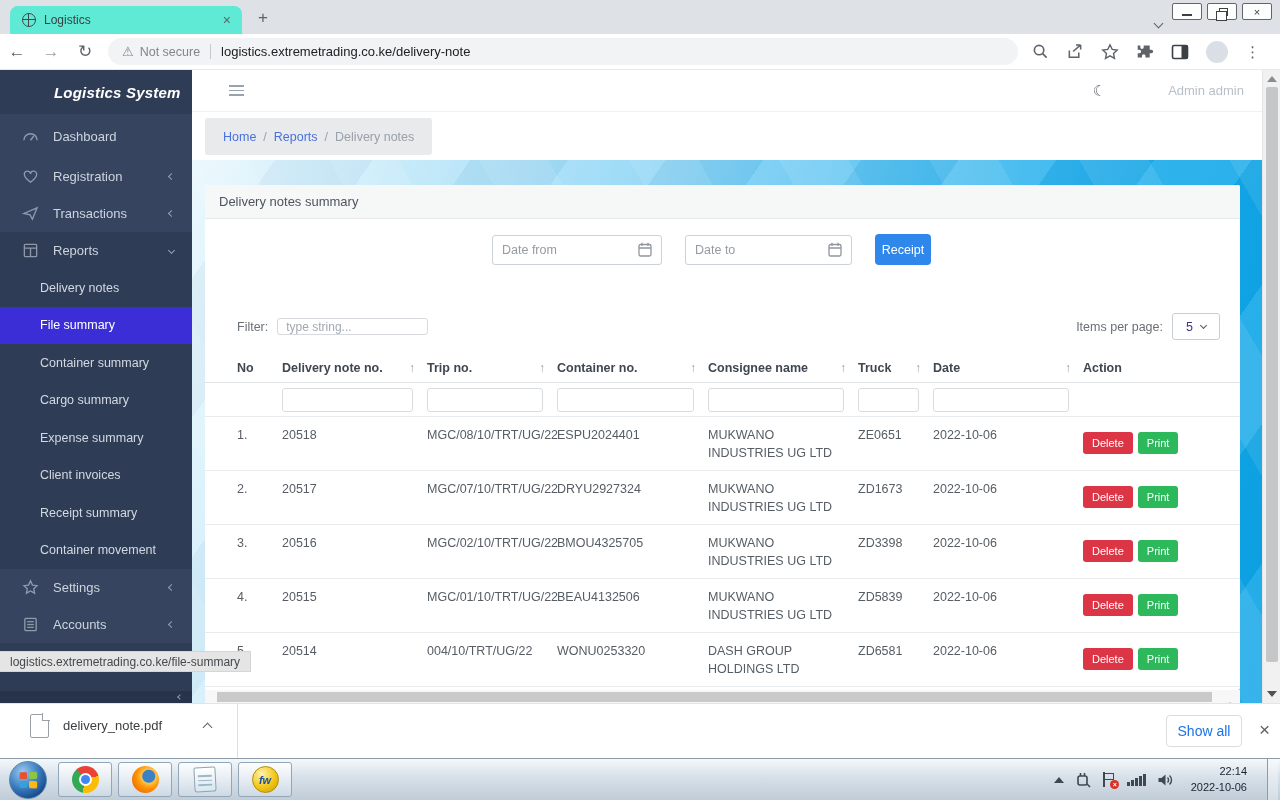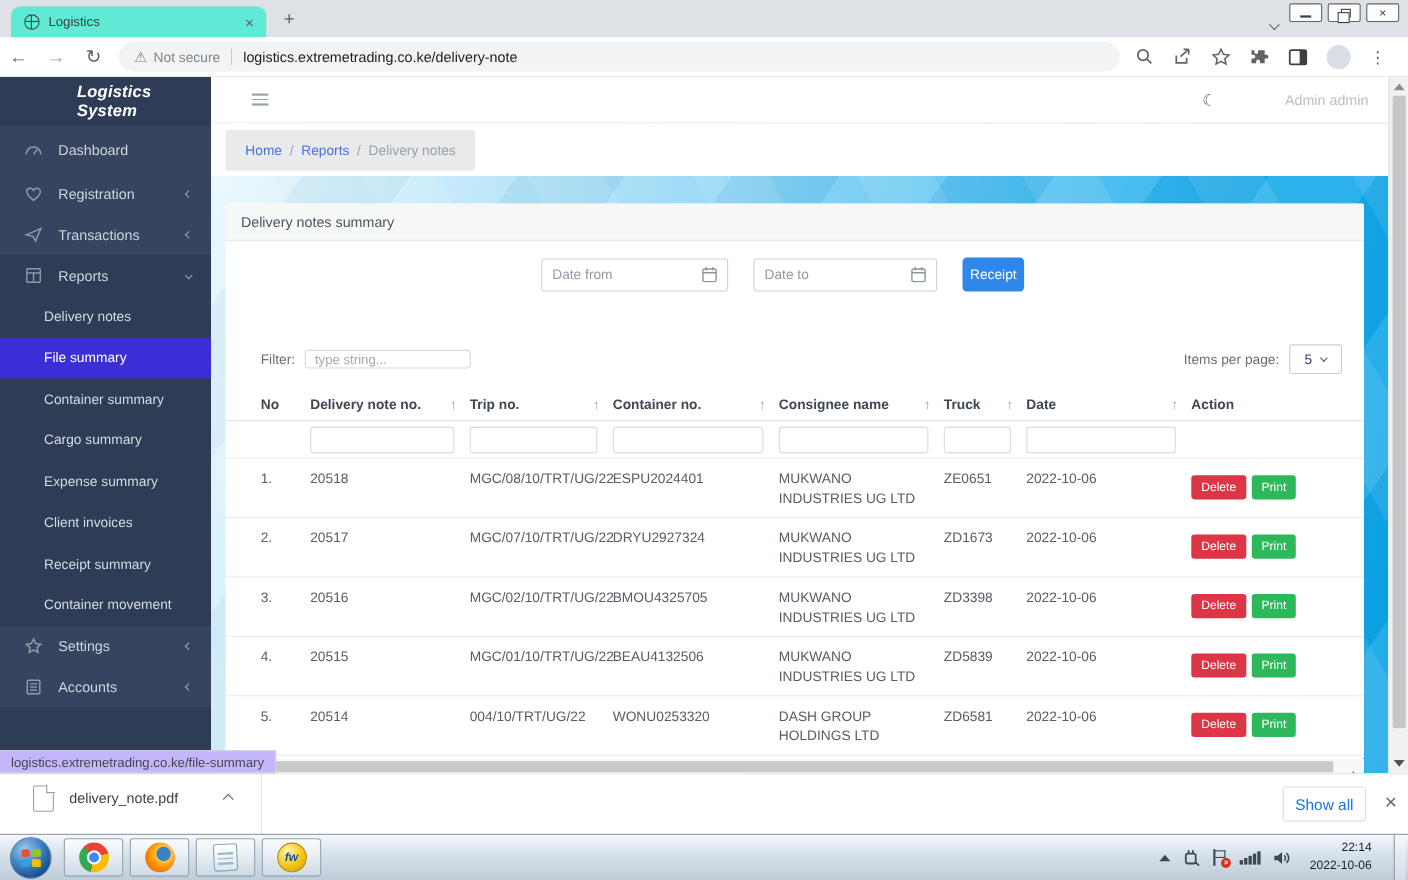--- a/index.html
+++ b/index.html
@@ -37,21 +37,21 @@
   .omni-url { font-size:13px; color:#202124; }
   .tb-icons { display:flex; align-items:center; gap:17px; margin-left:14px; }
   .tb-icons svg { display:block; }
   .avatar-sm { width:22px; height:22px; border-radius:50%; background:#dadfe5; position:relative; overflow:hidden; }
   .avatar-sm .head { width:8px; height:8px; border-radius:50%; background:#5f6368; margin:3px auto 0; }
   .avatar-sm .body { width:14px; height:8px; border-radius:7px 7px 0 0; background:#5f6368; margin:1px auto 0; }
   .dots { font-size:15px; color:#5f6368; letter-spacing:0; }
 
   
   .sidebar { position:absolute; left:0; top:70px; width:192px; height:633px; background:#2e3c55; color:#cdd4de; overflow:hidden; }
-  .brand { height:44px; display:flex; align-items:center; padding-left:24px; background:#2e3c55;margin-left:16px; }
+  .brand { height:44px; display:flex; align-items:center; padding-left:24px; background:#2e3c55; }
   .person { position:relative; width:18px; height:17px; flex:none; }
   .person .head { width:8px; height:8px; border-radius:50%; margin:0 auto; }
   .person .body { width:16px; height:8px; border-radius:8px 8px 3px 3px; margin:1px auto 0; }
   .person.gold .head, .person.gold .body { background:#a2937a; }
   .person.dark .head, .person.dark .body { background:#474747; }
   .brand-name { font-size:15px; font-weight:bold; font-style:italic; color:#fff; margin-left:12px; letter-spacing:.2px; }
   .nav-group-top, .nav-group-bottom { background:#36445f; }
   .nav-item { height:37px; display:flex; align-items:center; padding:0 18px 0 22px; font-size:13px; color:#cdd4de; cursor:default; }
   .nav-item .ic { width:17px; height:17px; margin-right:14px; flex:none; opacity:.75; }
   .nav-item .lbl { flex:1; }
@@ -117,21 +117,21 @@
   .harrow .chev { width:4px; height:4px; }
 
   
   .vscroll { position:absolute; right:0; top:70px; width:18px; height:633px; background:#f1f1f2; border-left:1px solid #e4e4e5; }
   .vscroll .arr { position:absolute; left:4px; width:0; height:0; border-left:5px solid transparent; border-right:5px solid transparent; }
   .vscroll .arr.up { top:6px; border-bottom:6px solid #8a8d90; }
   .vscroll .arr.dn { bottom:6px; border-top:6px solid #505356; }
   .vthumb { position:absolute; left:2.5px; top:17px; width:12px; height:575px; background:#c4c6c8; border-radius:2px; }
 
   
-  .statusbar { position:absolute; left:0; top:682px; height:21px; background:#c4b5fd; border:1px solid #d4d5d6; border-left:none; display:inline-flex; align-items:center; padding:0 10px; font-size:12px; color:#45494d; z-index:6; }
+  .statusbar { position:absolute; left:0; top:651px; height:21px; background:#e5e5e5; border:1px solid #d4d5d6; border-left:none; display:inline-flex; align-items:center; padding:0 10px; font-size:12px; color:#45494d; z-index:6; }
 
   
   .dlbar { position:absolute; left:0; top:703px; width:1280px; height:55px; background:#fff; border-top:1px solid #e4e4e4; z-index:5; }
   .dlitem { position:absolute; left:30px; top:0; height:43px; display:flex; align-items:center; }
   .pdf-icon { width:19px; height:24px; border:1.6px solid #9aa0a6; border-radius:2px; position:relative; background:#fff; }
   .pdf-icon::before { content:""; position:absolute; right:-1.6px; top:-1.6px; width:7px; height:7px; background:#fff; border-left:1.6px solid #9aa0a6; border-bottom:1.6px solid #9aa0a6; }
   .dl-name { font-size:13px; color:#3c4043; margin-left:14px; }
   .dl-chev { margin-left:42px; color:#5f6368; }
   .dl-chev .chev { width:7px; height:7px; }
   .dl-div { position:absolute; left:237px; top:0; width:1px; height:55px; background:#dddfe2; }

